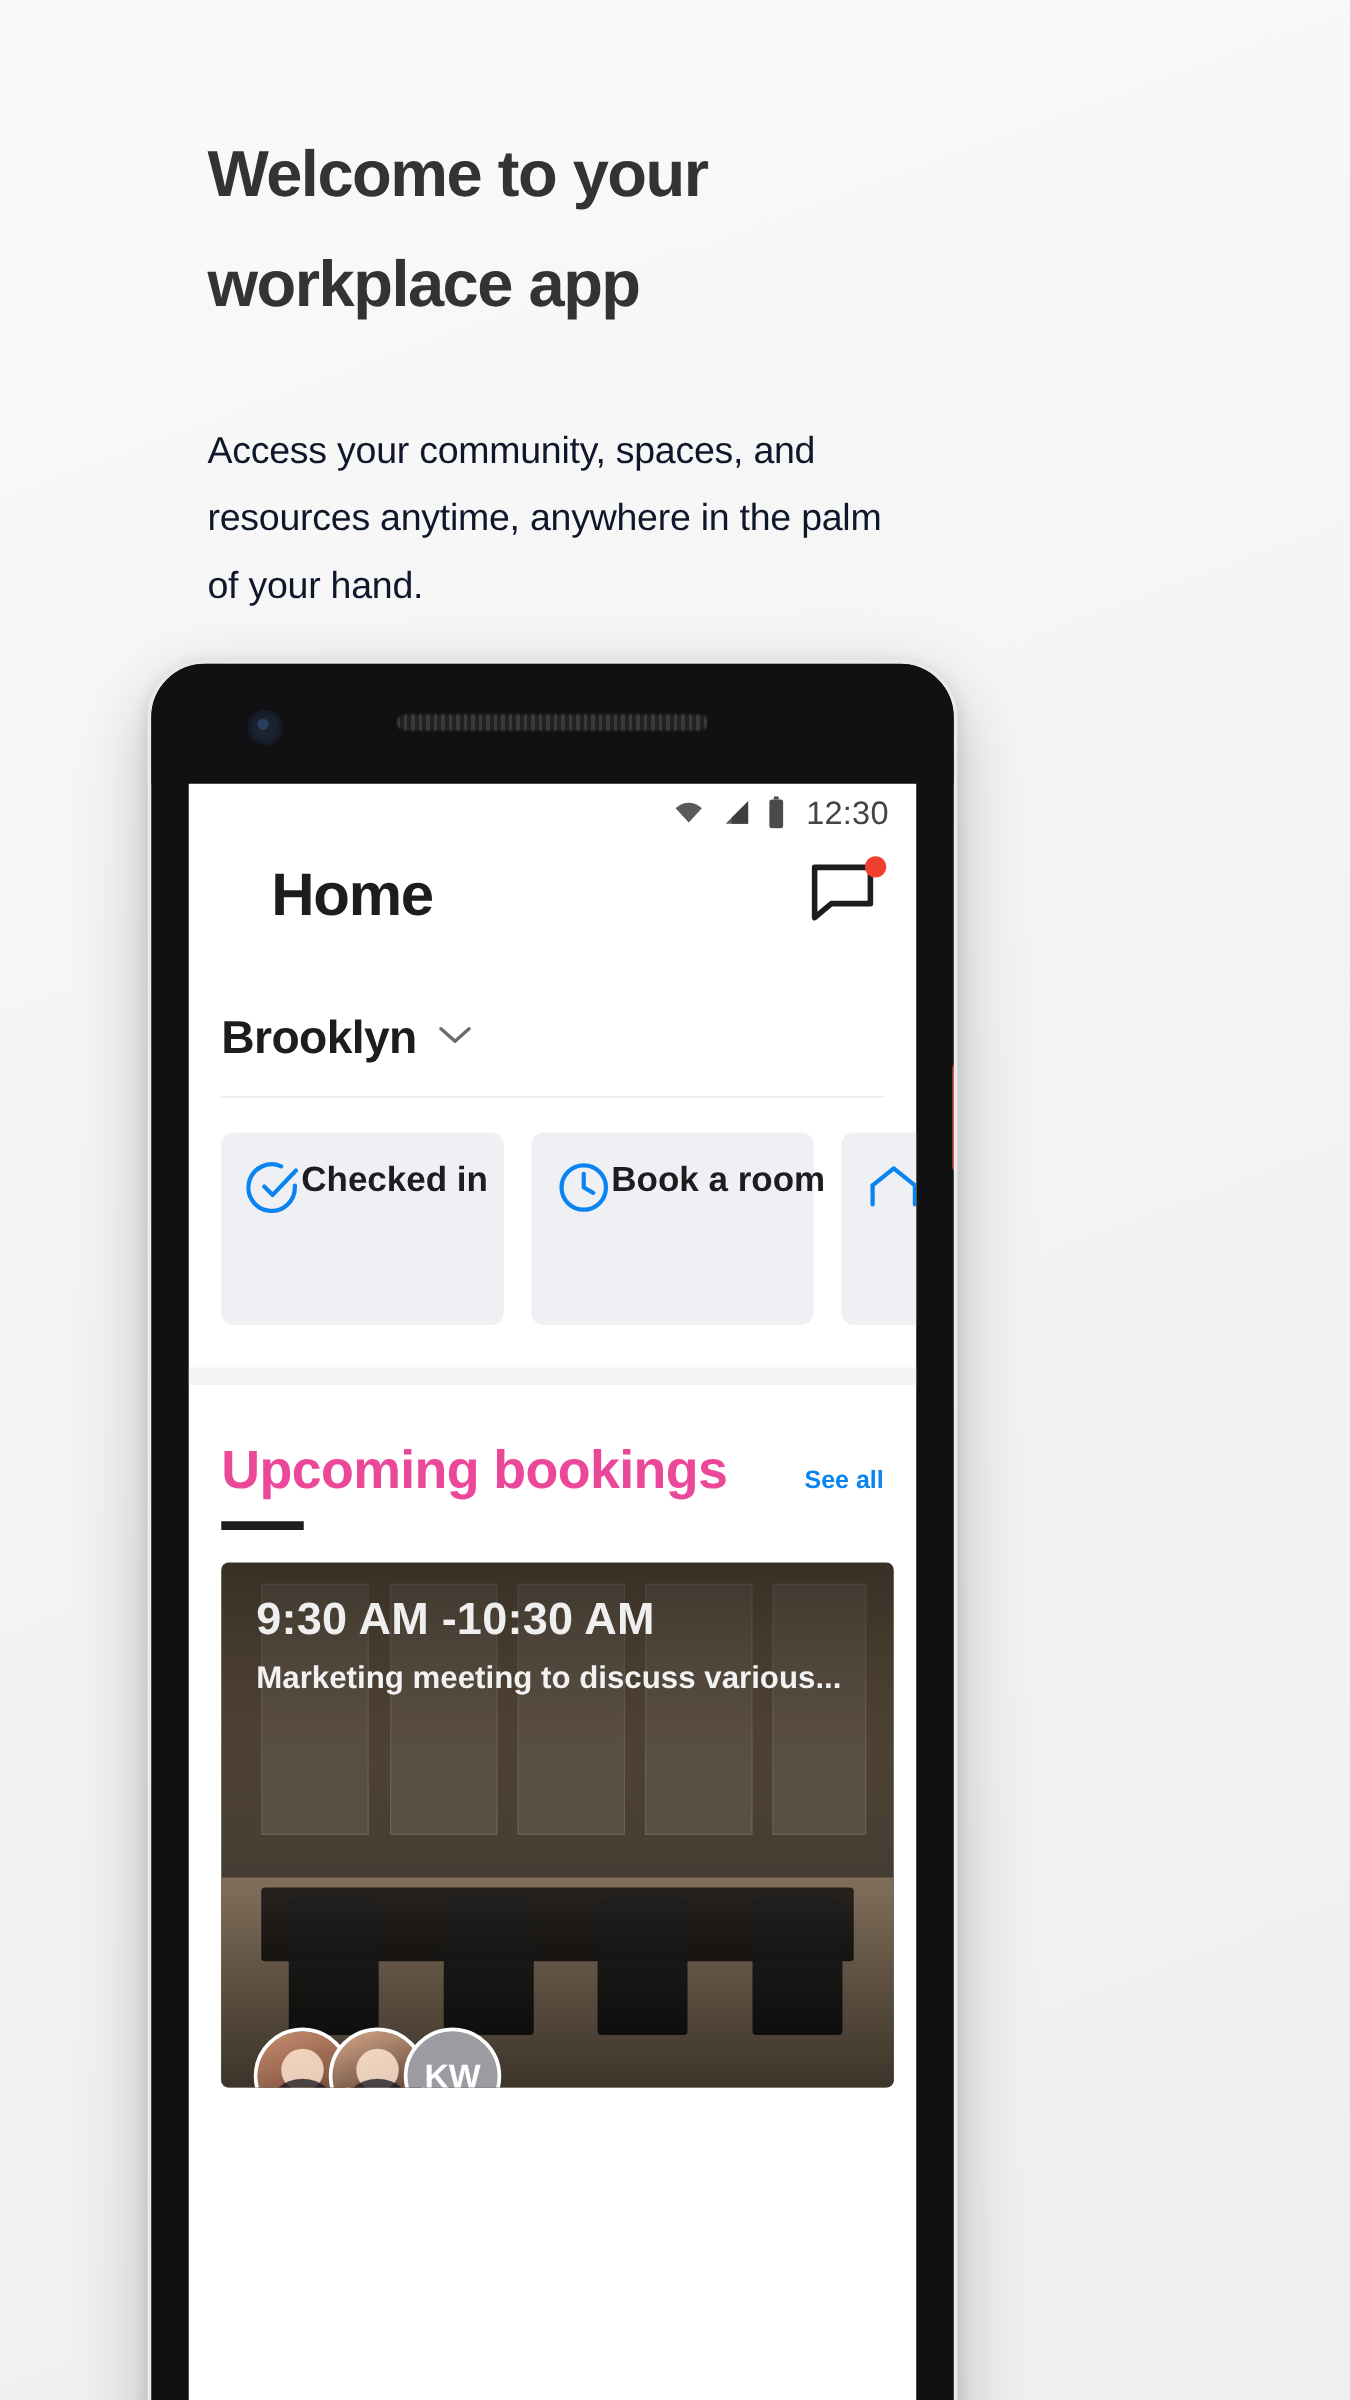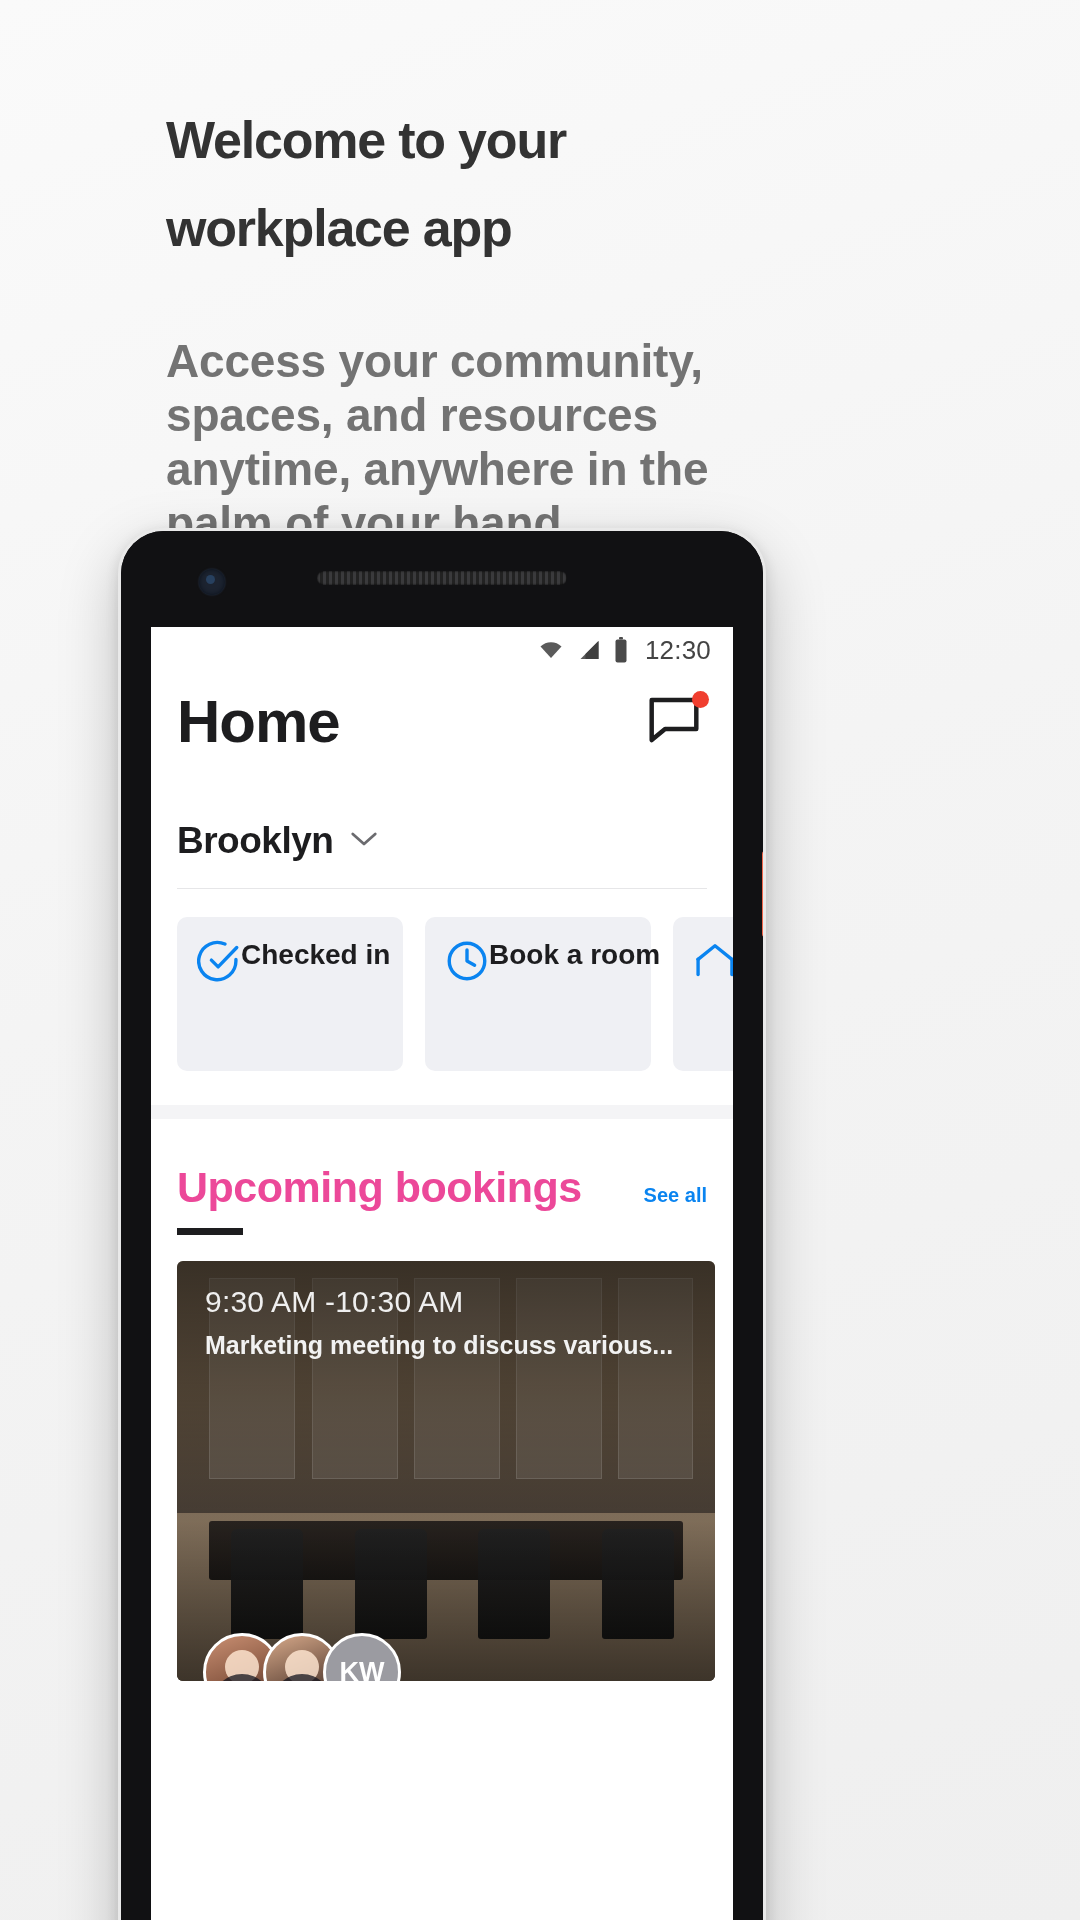--- a/index.html
+++ b/index.html
@@ -10,22 +10,22 @@
     overflow:hidden; position:relative;
   }
 
   
   .promo { position:absolute; left:166px; top:96px; width:640px; }
   .promo h1 {
     font-size:52px; line-height:88px; font-weight:700;
     color:#333333; letter-spacing:-1.2px;
   }
   .promo p {
-    margin-top:62px; font-size:46px; line-height:54px;
-    color:#737373; font-weight:700; letter-spacing:-0.2px;
+    margin-top:62px; font-size:30px; line-height:54px;
+    color:#0f172a; font-weight:400; letter-spacing:-0.2px;
     max-width:570px;
   }
 
   
   .phone {
     position:absolute; left:118px; top:528px;
     width:648px; height:1460px;
     background:#111113;
     border-radius:46px 46px 12px 12px;
     box-shadow:0 22px 60px rgba(0,0,0,.22), 0 4px 14px rgba(0,0,0,.12);
@@ -64,21 +64,21 @@
     gap:10px; padding:0 22px 0 0; color:#5a5a5a;
   }
   .statusbar .time { font-size:26px; color:#444; letter-spacing:.2px; margin-left:6px; }
   .ic { display:block; }
 
   
   .app-header {
     display:flex; align-items:center; justify-content:space-between;
     padding:14px 26px 0 26px;
   }
-  .app-title { font-size:60px; font-weight:700; color:#1d1d1f; letter-spacing:-1px; }
+  .app-title { font-size:48px; font-weight:700; color:#1d1d1f; letter-spacing:-1px;margin-left:40px; }
   .chat-wrap { position:relative; width:62px; height:58px; }
   .badge {
     position:absolute; right:-2px; top:-2px; width:17px; height:17px;
     background:#f03e2f; border-radius:50%;
   }
 
   
   .loc-row { display:flex; align-items:center; gap:16px; padding:64px 26px 0 26px; }
   .loc-name { font-size:37px; font-weight:700; color:#1d1d1f; letter-spacing:-.5px; }
   .divider { height:1px; background:#e6e6e8; margin:26px 26px 0 26px; }
@@ -130,21 +130,21 @@
   .chair {
     position:absolute; bottom:10%; width:72px; height:110px;
     background:linear-gradient(180deg,#232323 0%,#111 100%);
     border-radius:6px 6px 3px 3px; opacity:.95;
   }
   .scrim {
     position:absolute; inset:0;
     background:linear-gradient(180deg,rgba(0,0,0,.55) 0%,rgba(0,0,0,.22) 38%,rgba(0,0,0,.08) 62%,rgba(0,0,0,.45) 100%);
   }
   .bk-text { position:absolute; left:28px; top:24px; right:24px; }
-  .bk-time { font-size:30px; color:#efefef; font-weight:400; letter-spacing:.2px; }
+  .bk-time { font-size:36px; color:#efefef; font-weight:700; letter-spacing:.2px; }
   .bk-room { font-size:42px; font-weight:700; color:#fff; margin-top:6px; letter-spacing:-.6px; }
   .bk-desc { font-size:25px; font-weight:700; color:#f2f2f2; margin-top:12px;
              white-space:nowrap; overflow:hidden; text-overflow:ellipsis; }
 
   .avatars { position:absolute; left:26px; bottom:-30px; display:flex;align-items:center; }
   .av {
     width:78px; height:78px; border-radius:50%; border:3px solid #fff;
     margin-left:-18px; overflow:hidden; position:relative;
   }
   .av:first-child { margin-left:0; }

